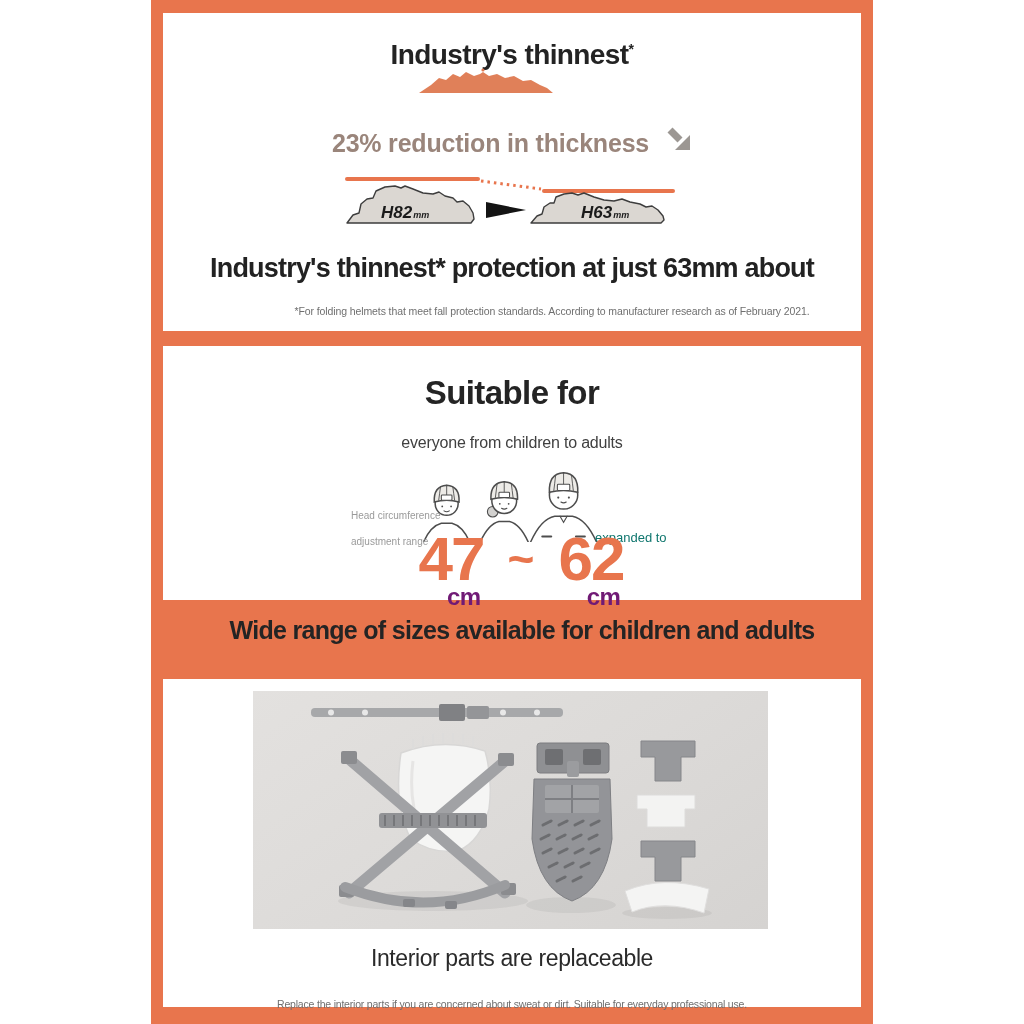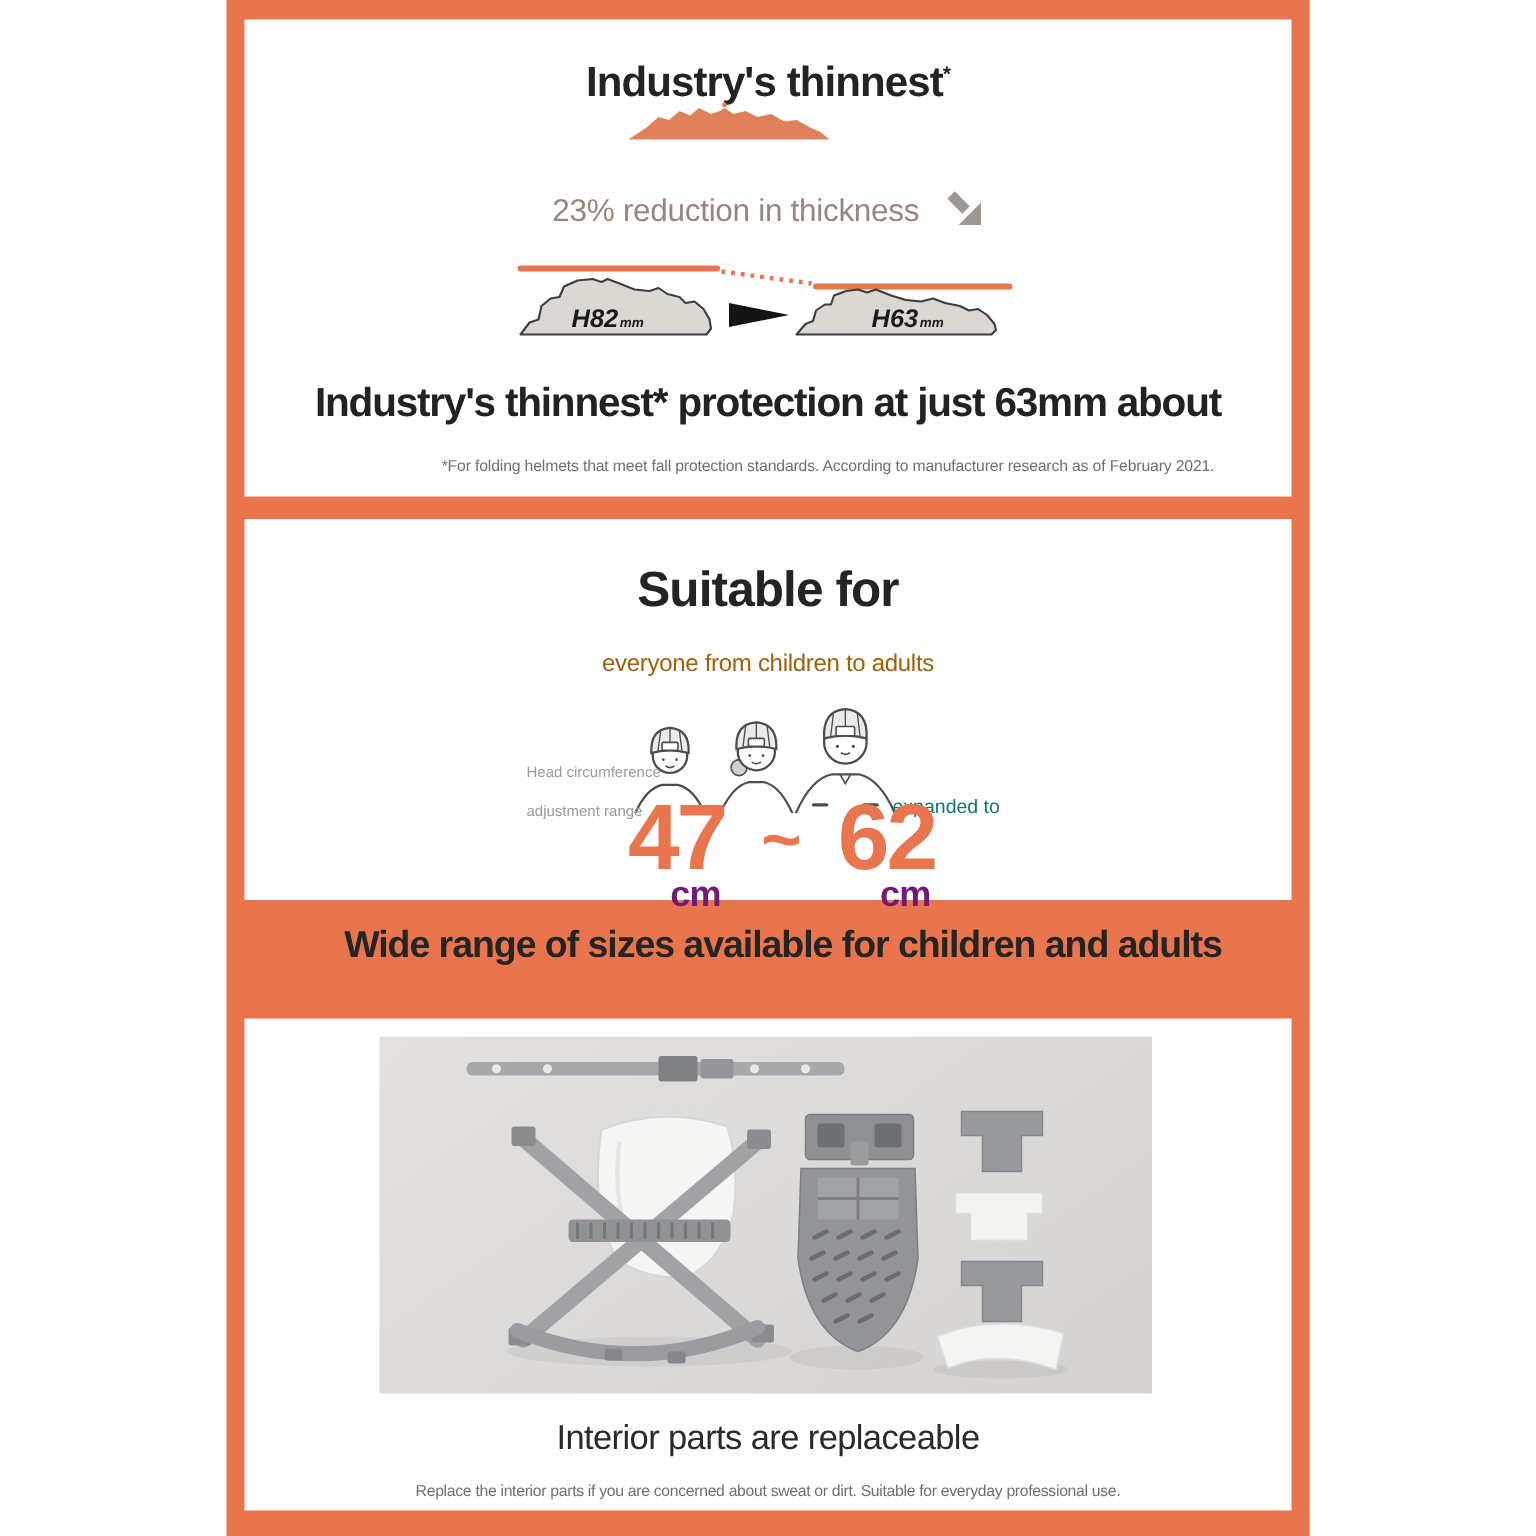--- a/index.html
+++ b/index.html
@@ -11,45 +11,45 @@
   .panel2{top:346px;height:254px;}
   .panel3{top:679px;height:328px;}
 
   .center-text{position:absolute;left:0;width:100%;text-align:center;}
 
   
   .p1-title{top:26px;font-size:28px;font-weight:600;letter-spacing:-0.6px;color:#232323;margin:0;}
   .p1-title sup{font-size:14px;vertical-align:super;}
   .brush{position:absolute;left:256px;top:55px;}
   .reduction-row{position:absolute;top:112px;left:0;width:100%;display:flex;justify-content:center;align-items:flex-start;gap:16px;}
-  .reduction-text{font-size:21px;font-weight:400;color:#9A857B;letter-spacing:-0.2px;padding-top:4px;}
+  .reduction-text{font-size:25px;font-weight:700;color:#9A857B;letter-spacing:-0.2px;padding-top:4px;}
   .diagram{position:absolute;left:182px;top:160px;}
   .p1-headline{top:240px;font-size:27px;font-weight:600;letter-spacing:-0.8px;color:#222;margin:0;}
   .fine{font-size:10.5px;color:#6f6f6f;letter-spacing:-0.1px;}
   .p1-fine{top:281px;margin-left:40px;}
 
   
   .p2-title{top:28px;font-size:33px;font-weight:600;letter-spacing:-0.6px;margin:0;}
-  .p2-subtitle{top:88px;font-size:16px;font-weight:500;letter-spacing:-0.2px;color:#a16207;margin:0;}
+  .p2-subtitle{top:88px;font-size:16px;font-weight:500;letter-spacing:-0.2px;color:#404040;margin:0;}
   .figures{position:absolute;left:250px;top:116px;}
   .range-note{position:absolute;left:188px;top:164px;width:130px;font-size:10px;color:#9a9a9a;text-align:left;}
   .range-note .line2{display:block;margin-top:15px;}
   .expanded-label{position:absolute;left:432px;top:184px;font-size:13px;color:#0f766e;}
   .size-range{position:absolute;top:184px;left:0;width:100%;display:flex;justify-content:center;align-items:flex-start;gap:24px;padding-left:18px;box-sizing:border-box;}
   .num-block{display:flex;flex-direction:column;align-items:flex-end;}
   .num{font-size:62px;line-height:0.92;font-weight:700;color:#E8754D;letter-spacing:-2px;}
   .unit{font-size:24px;font-weight:700;color:#701a75;margin-top:-4px;margin-right:3px;letter-spacing:-0.5px;}
   .tilde{font-size:46px;font-weight:700;color:#E8754D;margin-top:2px;}
   .p2-headline{top:270px;font-size:25px;font-weight:600;letter-spacing:-0.7px;margin:0;padding-left:10px;}
 
   
   .photo{position:absolute;left:90px;top:12px;width:515px;height:238px;
          background:linear-gradient(145deg,#e3e1df 0%,#dcdad8 55%,#d5d3d1 100%);}
   .p3-headline{top:266px;font-size:23px;font-weight:400;letter-spacing:-0.4px;margin:0;color:#2a2a2a;}
-  .p3-fine{top:298px;letter-spacing:-0.2px;}
+  .p3-fine{top:308px;letter-spacing:-0.2px;}
 </style>
 </head>
 <body>
 
 <div class="page">
   <div class="frame"></div>
 
   <section class="panel panel1">
     <h1 class="center-text p1-title"><span>Industry's thinnest</span><sup>*</sup></h1>
 

